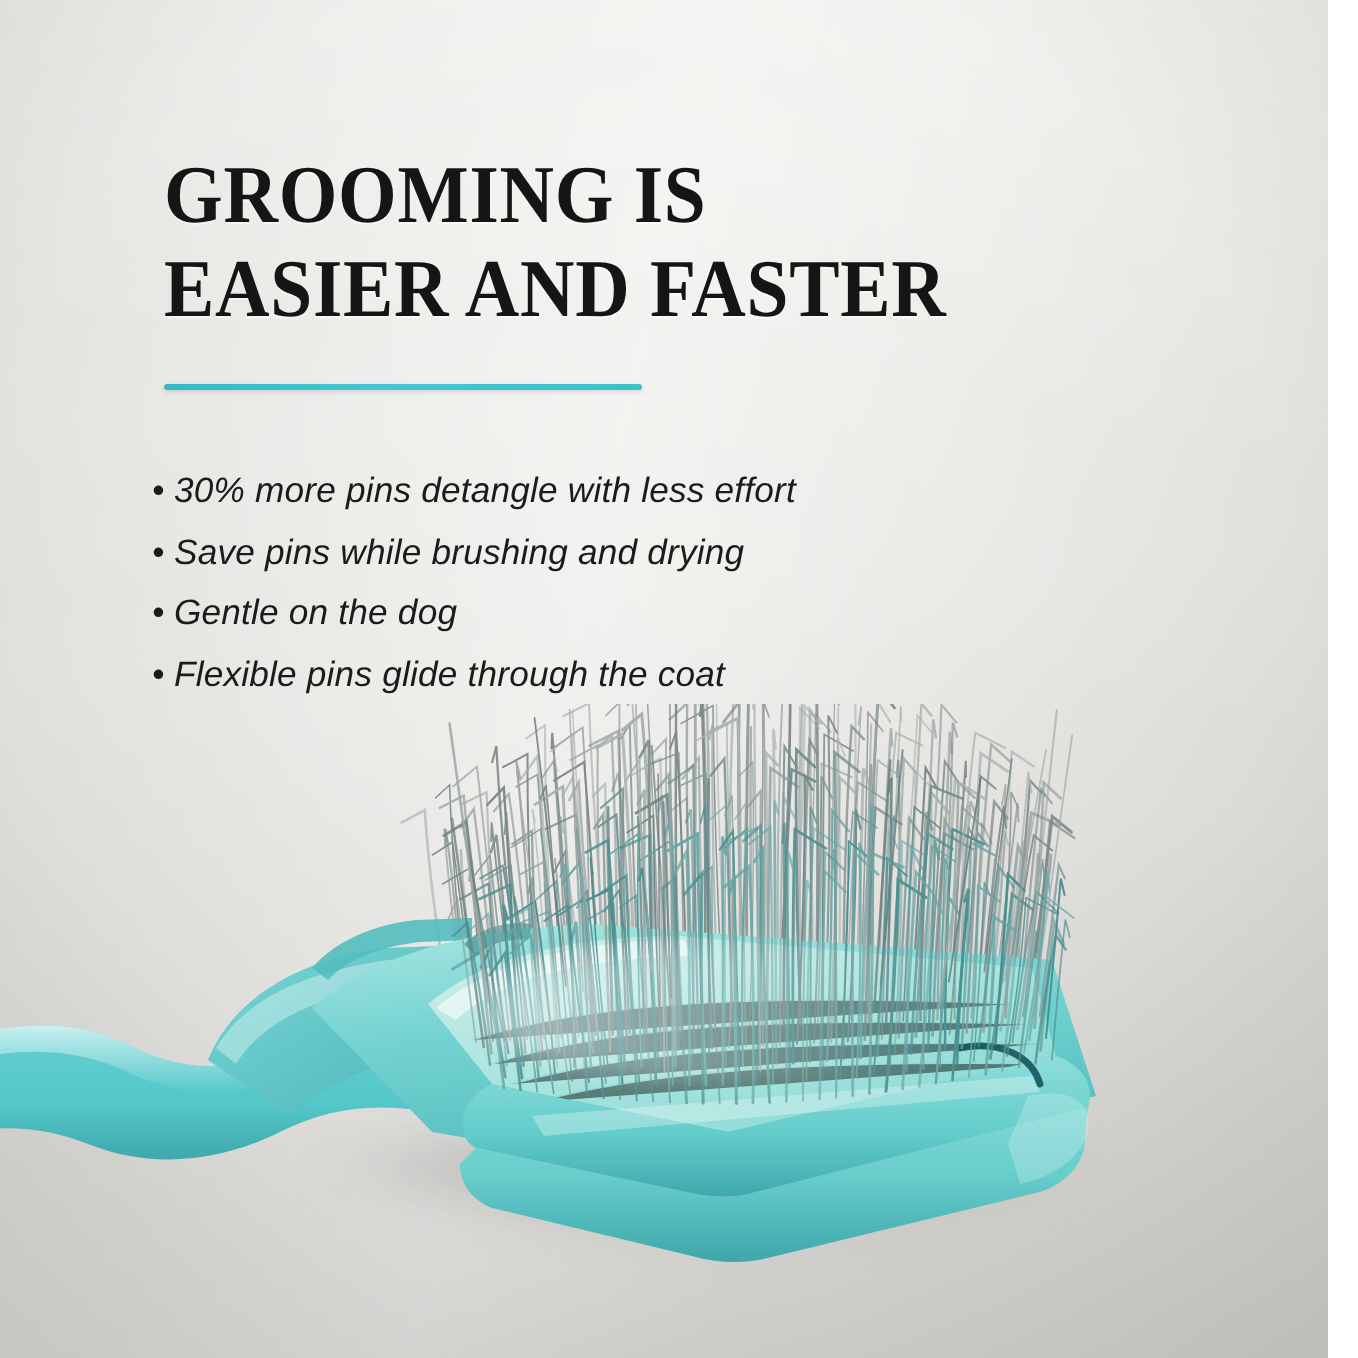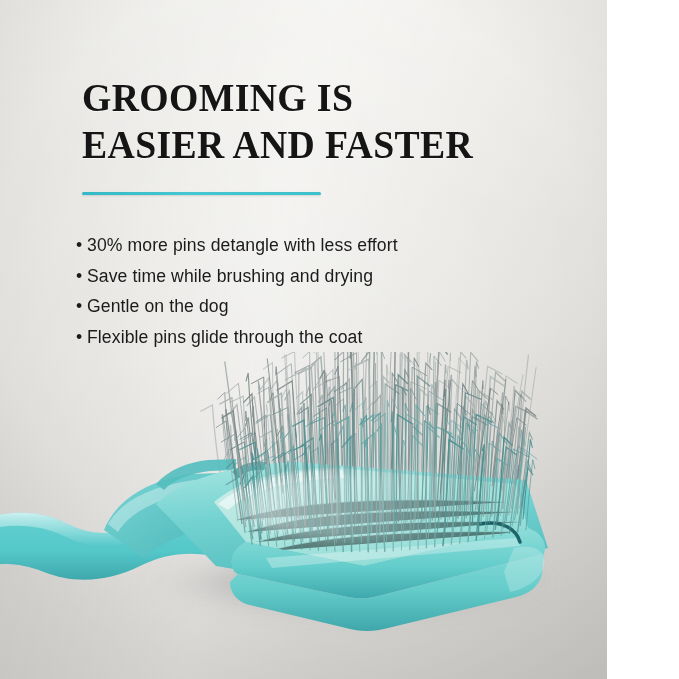--- a/index.html
+++ b/index.html
@@ -2,21 +2,21 @@
 <html><head>
 <meta charset="utf-8">
 <style>
   html, body {
     margin: 0;
     padding: 0;
     background: #ffffff;
   }
   #stage {
     position: relative;
-    width: 607px;
+    width: 664px;
     height: 679px;
     overflow: hidden;
     font-family: "Liberation Sans", sans-serif;
     background: #fde047;
   }
 
   
   .bg-base {
     position: absolute;
     inset: 0;
@@ -86,21 +86,21 @@
   .bullets {
     position: absolute;
     left: 76px;
     top: 230px;
     width: 440px;
     color: #1b1b1b;
     font-size: 17.6px;
     line-height: 30.5px;
     letter-spacing: 0.1px;
   }
-  .bullet-row { white-space: nowrap; }
+  .bullet-row { white-space: nowrap; font-style: italic; }
   .bullet-dot {
     display: inline-block;
     width: 11px;
     color: #1b1b1b;
   }
 
   
   .product {
     position: absolute;
     left: 0;
@@ -191,21 +191,21 @@
     <span class="hl-line">EASIER AND FASTER</span>
   </div>
 
   <div class="divider"></div>
 
   <div class="bullets">
     <div class="bullet-row">
       <span class="bullet-dot">•</span><span>30% more pins detangle with less effort</span>
     </div>
     <div class="bullet-row">
-      <span class="bullet-dot">•</span><span>Save time while brushing and drying</span>
+      <span class="bullet-dot">•</span><span>Save pins while brushing and drying</span>
     </div>
     <div class="bullet-row">
       <span class="bullet-dot">•</span><span>Gentle on the dog</span>
     </div>
     <div class="bullet-row">
       <span class="bullet-dot">•</span><span>Flexible pins glide through the coat</span>
     </div>
   </div>
 
   <div class="product">

